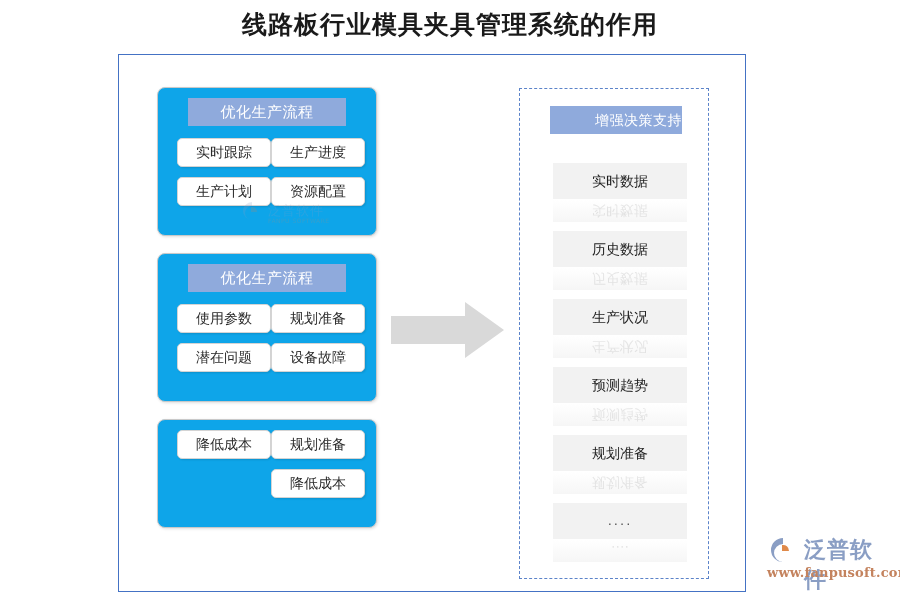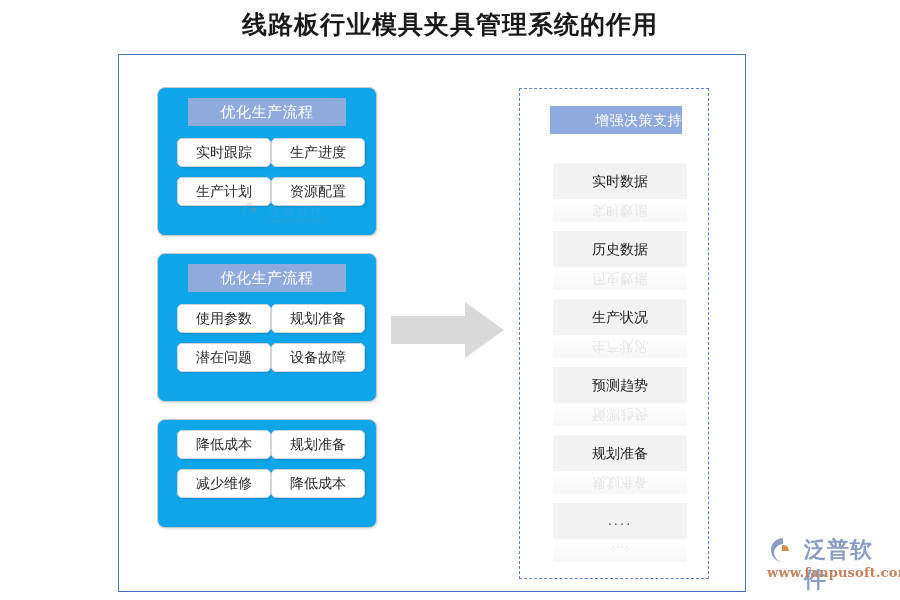--- a/index.html
+++ b/index.html
@@ -210,21 +210,20 @@
         <div class="pill">设备故障</div>
       </div>
     </div>
 
     <div class="group-card">
       <div class="pill-row">
         <div class="pill">降低成本</div>
         <div class="pill">规划准备</div>
       </div>
       <div class="pill-row">
-        <div class="pill">减少维修</div>
         <div class="pill">降低成本</div>
       </div>
     </div>
 
   </div>
 
   <div class="arrow-wrap">
     <svg width="114" height="60" viewBox="0 0 114 60" xmlns="http://www.w3.org/2000/svg">
       <polygon points="0,16 74,16 74,2 113,30 74,58 74,44 0,44" fill="#d9d9d9"></polygon>
     </svg>

